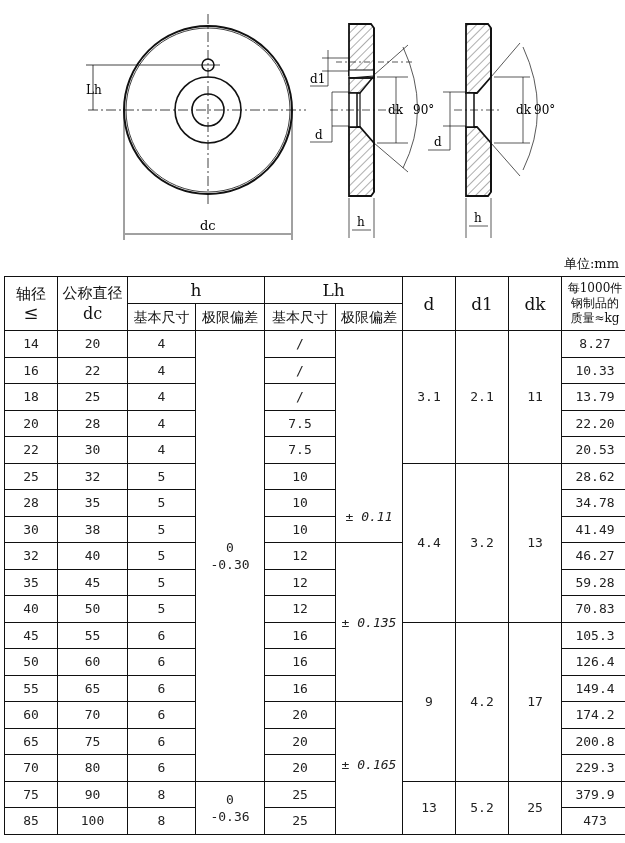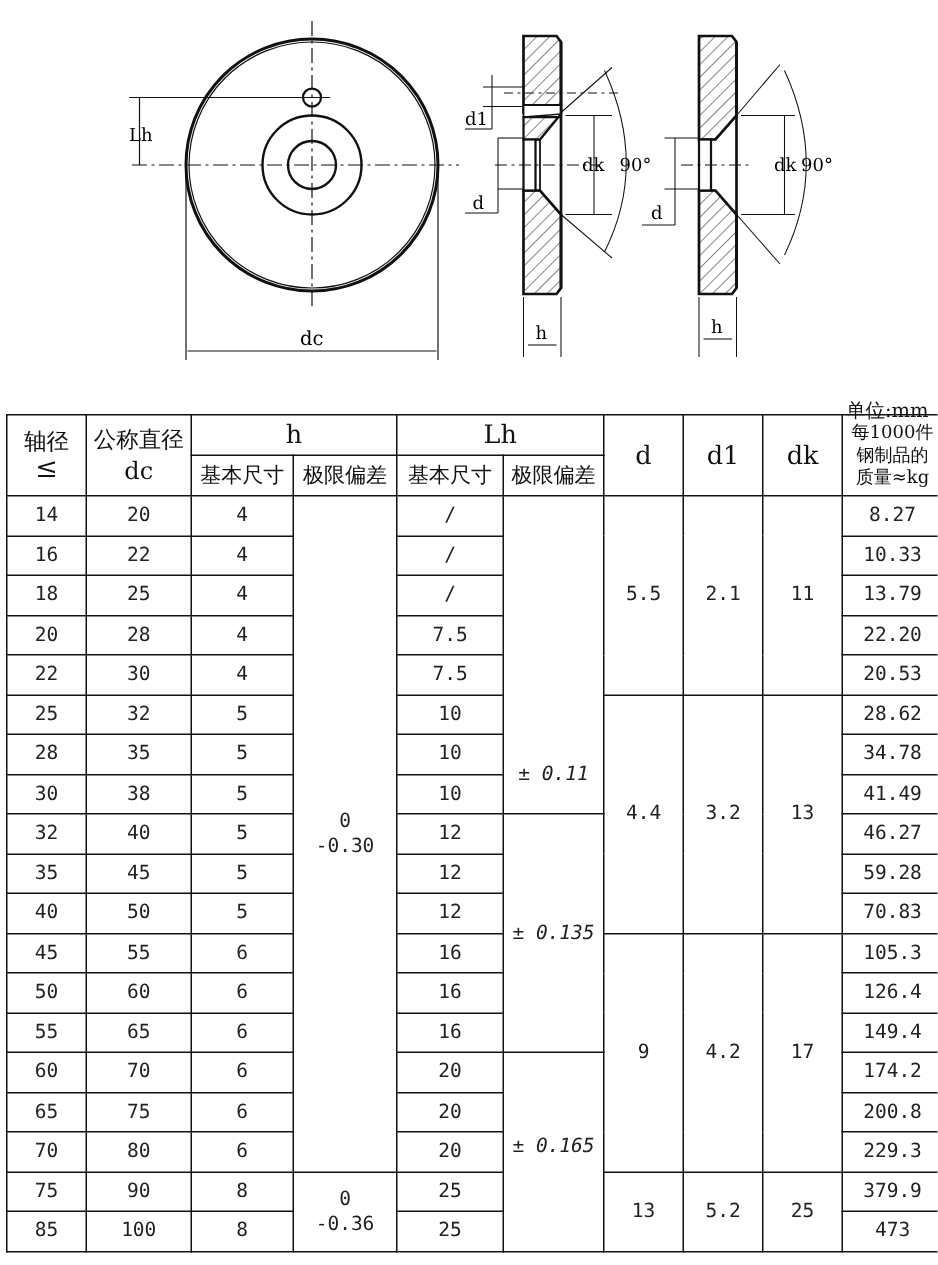--- a/index.html
+++ b/index.html
@@ -1,19 +1,19 @@
 <!DOCTYPE html>
 <html><head>
 <meta charset="utf-8">
 <style>
   html, body { margin:0; padding:0; background:#fff; }
   body { width:625px; height:843px; position:relative; overflow:hidden;
          font-family: "DejaVu Serif", "Liberation Serif", serif; color:#111; }
   #drawing { position:absolute; left:0; top:0; width:625px; height:250px; }
-  #unit { position:absolute; right:6px; top:265px; font-size:13px; }
+  #unit { position:absolute; right:6px; top:255px; font-size:13px; }
   table.spec { position:absolute; left:4px; top:276px; border-collapse:collapse;
                table-layout:fixed; width:624px; font-size:13px; }
   table.spec td, table.spec th { border:1.5px solid #111; padding:0; text-align:center;
                font-weight:normal; overflow:hidden; white-space:nowrap; }
   table.spec th { font-size:14px; line-height:16px; }
   table.spec th.big { font-size:17px; }
   table.spec th.mass { font-size:12px; line-height:15px; white-space:normal; }
   table.spec tbody td { height:25.5px; font-family:"DejaVu Sans Mono","Liberation Mono",monospace; font-size:13px; color:#222; }
   td.tol-h { vertical-align:middle; }
   td.tol-lh { vertical-align:bottom; padding-bottom:6px !important;font-style:italic; }
@@ -159,21 +159,21 @@
     <tr>
       <td>14</td>
       <td>20</td>
       <td>4</td>
       <td rowspan="17" class="tol-h tol-stack">
         <span>0</span>
         <span>-0.30</span>
       </td>
       <td>/</td>
       <td rowspan="8" class="tol-lh first">± 0.11</td>
-      <td rowspan="5">5.5</td>
+      <td rowspan="5">3.1</td>
       <td rowspan="5">2.1</td>
       <td rowspan="5">11</td>
       <td>8.27</td>
     </tr>
     <tr>
       <td>16</td>
       <td>22</td>
       <td>4</td>
       <td>/</td>
       <td>10.33</td>

